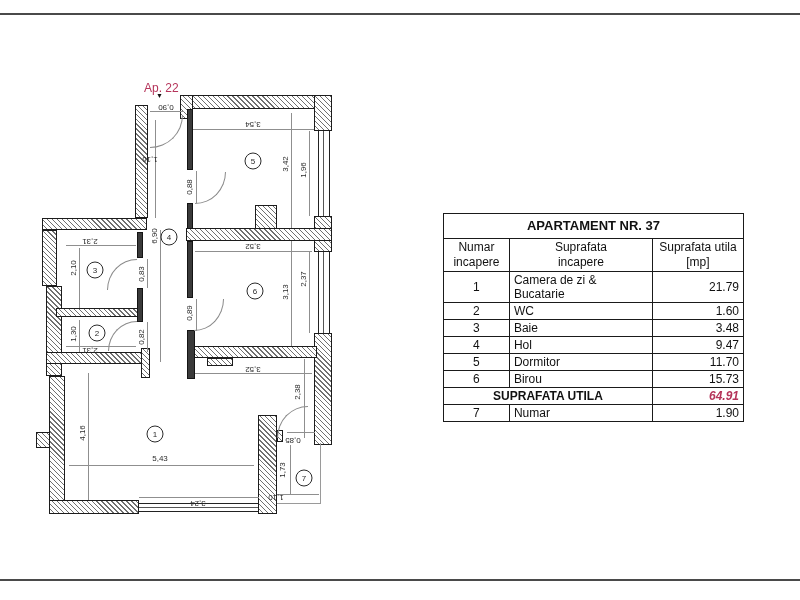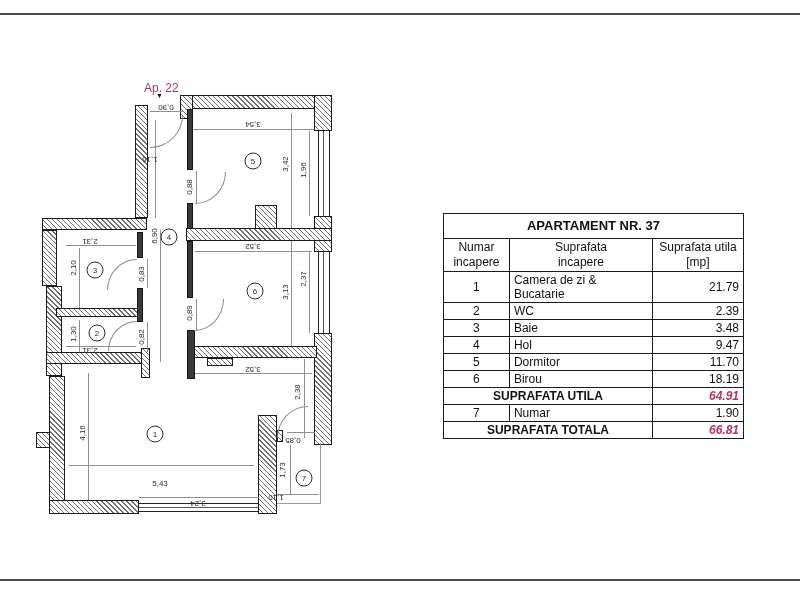--- a/index.html
+++ b/index.html
@@ -138,21 +138,21 @@
         <span class="dim o-u" style="left: 253px; top: 246px;">3,52</span>
         <span class="dim o-v" style="left: 304px; top: 279px;">2,37</span>
         <span class="dim o-v" style="left: 286px; top: 292px;">3,13</span>
         <span class="dim o-v" style="left: 74px; top: 334px;">1,30</span>
         <span class="dim o-v" style="left: 142px; top: 337px;">0,82</span>
         <span class="dim o-v" style="left: 190px; top: 313px;">0,89</span>
         <span class="dim o-u" style="left: 90px; top: 350px;">2,31</span>
         <span class="dim o-u" style="left: 253px; top: 369px;">3,52</span>
         <span class="dim o-v" style="left: 298px; top: 392px;">2,38</span>
         <span class="dim o-v" style="left: 83px; top: 433px;">4,16</span>
-        <span class="dim o-h" style="left: 160px; top: 484px;">5,43</span>
+        <span class="dim o-h" style="left: 160px; top: 459px;">5,43</span>
         <span class="dim o-u" style="left: 198px; top: 503px;">3,24</span>
         <span class="dim o-u" style="left: 293px; top: 440px;">0,85</span>
         <span class="dim o-v" style="left: 283px; top: 470px;">1,73</span>
         <span class="dim o-u" style="left: 276px; top: 497px;">1,10</span>
       </div>
     <div id="roomnums">
         <div class="roomnum" style="left: 155px; top: 434px;">1</div>
         <div class="roomnum" style="left: 97px; top: 333px;">2</div>
         <div class="roomnum" style="left: 95px; top: 270px;">3</div>
         <div class="roomnum" style="left: 169px; top: 237px;">4</div>
@@ -184,50 +184,46 @@
     </thead>
     <tbody id="table-body">
         <tr>
           <td class="c-num">1</td>
           <td class="c-name">Camera de zi &amp; Bucatarie</td>
           <td class="c-area">21.79</td>
         </tr>
         <tr>
           <td class="c-num">2</td>
           <td class="c-name">WC</td>
-          <td class="c-area">2.39</td>
+          <td class="c-area">1.60</td>
         </tr>
         <tr>
           <td class="c-num">3</td>
           <td class="c-name">Baie</td>
           <td class="c-area">3.48</td>
         </tr>
         <tr>
           <td class="c-num">4</td>
           <td class="c-name">Hol</td>
           <td class="c-area">9.47</td>
         </tr>
         <tr>
           <td class="c-num">5</td>
           <td class="c-name">Dormitor</td>
           <td class="c-area">11.70</td>
         </tr>
         <tr>
           <td class="c-num">6</td>
           <td class="c-name">Birou</td>
-          <td class="c-area">18.19</td>
+          <td class="c-area">15.73</td>
         </tr>
         <tr class="row-total">
           <td class="c-label" colspan="2">SUPRAFATA UTILA</td>
           <td class="c-area red-val">64.91</td>
         </tr>
         <tr>
           <td class="c-num">7</td>
           <td class="c-name">Numar</td>
           <td class="c-area">1.90</td>
         </tr>
-        <tr class="row-total">
-          <td class="c-label" colspan="2">SUPRAFATA TOTALA</td>
-          <td class="c-area red-val">66.81</td>
-        </tr>
       </tbody>
   </table>
 </div>
 
 </body></html>

